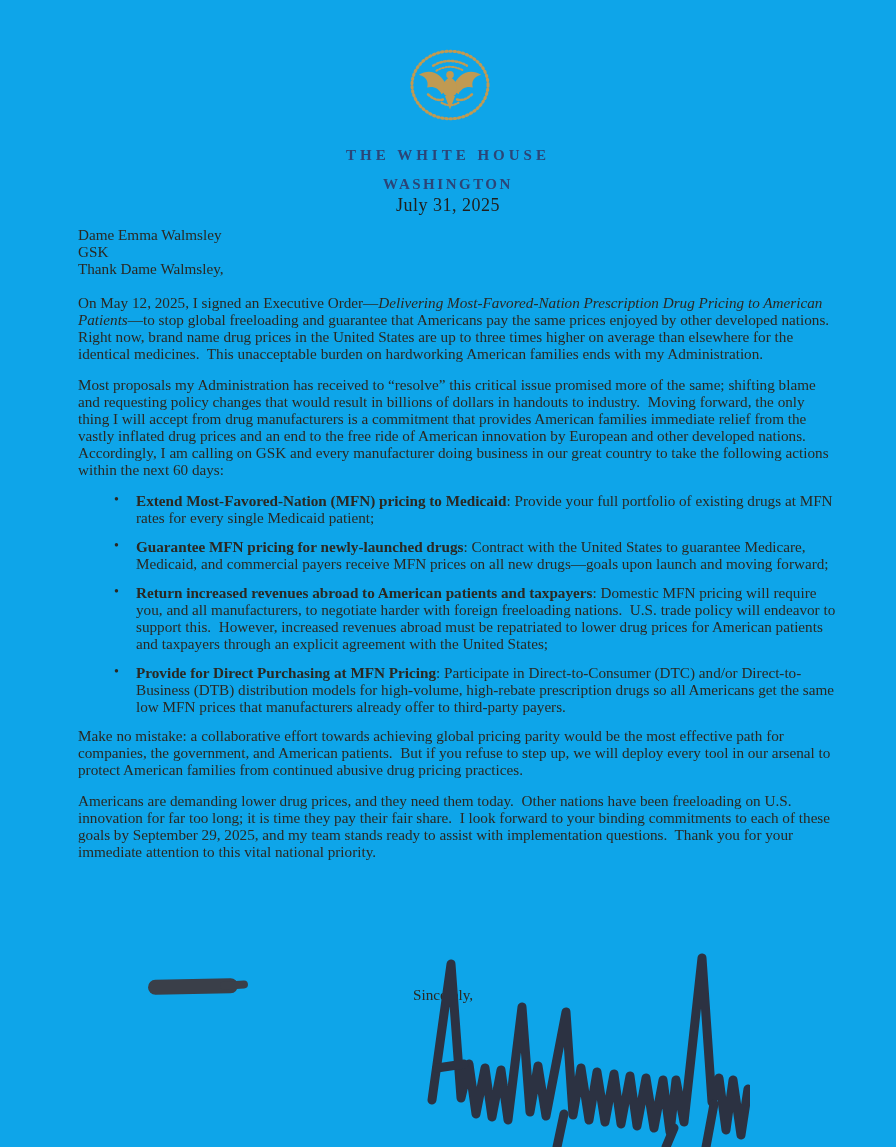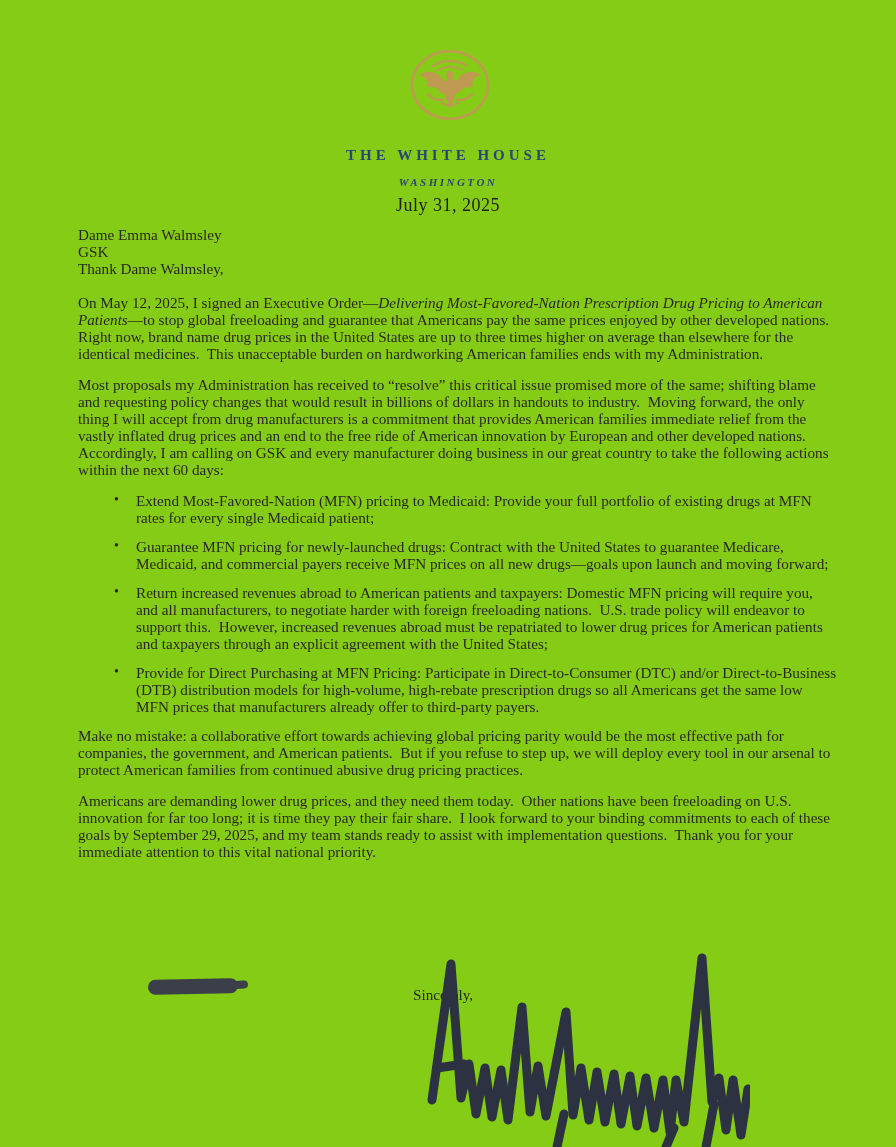--- a/index.html
+++ b/index.html
@@ -1,34 +1,34 @@
 <!DOCTYPE html>
 <html><head>
 <meta charset="utf-8">
 <style>
   html,body{margin:0;padding:0;}
   .page{
     position:relative;
     width:896px;height:1147px;
-    background:#84cc16;
+    background:#0ea5e9;
     overflow:hidden;
     font-family:"Liberation Serif", serif;
     color:#2a2822;
   }
   
   .seal{position:absolute;left:407px;top:47px;width:86px;height:76px;}
   .org{
     position:absolute;left:0;top:147px;width:100%;
     text-align:center;font-size:15px;font-weight:bold;
     letter-spacing:4px;color:#2b4577;
   }
   .city{
     position:absolute;left:0;top:176px;width:100%;
-    text-align:center;font-size:11px;font-weight:bold;
-    letter-spacing:2.5px;color:#2b4577;font-style:italic;
+    text-align:center;font-size:15px;font-weight:bold;
+    letter-spacing:2.5px;color:#2b4577;
   }
   .date{
     position:absolute;left:0;top:195px;width:100%;
     text-align:center;font-size:18px;color:#211f1c;letter-spacing:.5px;
   }
   
   .letter{
     position:absolute;left:78px;top:226px;width:760px;
     font-size:15.2px;line-height:17px;
   }
@@ -37,21 +37,21 @@
   .recipient div{white-space:pre-wrap;}
   .salutation{margin-bottom:17px;white-space:pre-wrap;}
   .letter em{font-style:italic;}
   ul.bullets{list-style:none;margin:3px 0 12px 0;padding:0;}
   ul.bullets li{
     position:relative;padding-left:58px;margin:0 0 12px 0;white-space:pre-wrap;
   }
   ul.bullets .marker{
     position:absolute;left:36px;top:-1px;font-size:14px;
   }
-  ul.bullets .lead{font-weight:normal;}
+  ul.bullets .lead{font-weight:bold;}
   .p-last{margin-bottom:0;}
   
   .redaction{
     position:absolute;left:148px;top:979px;width:90px;height:15px;
     background:#3a3f49;border-radius:8px;transform:rotate(-1.2deg);
   }
   .redaction:after{
     content:"";position:absolute;left:72px;top:3px;width:28px;height:8px;
     background:#3a3f49;border-radius:4px;transform:rotate(-2deg);
   }

